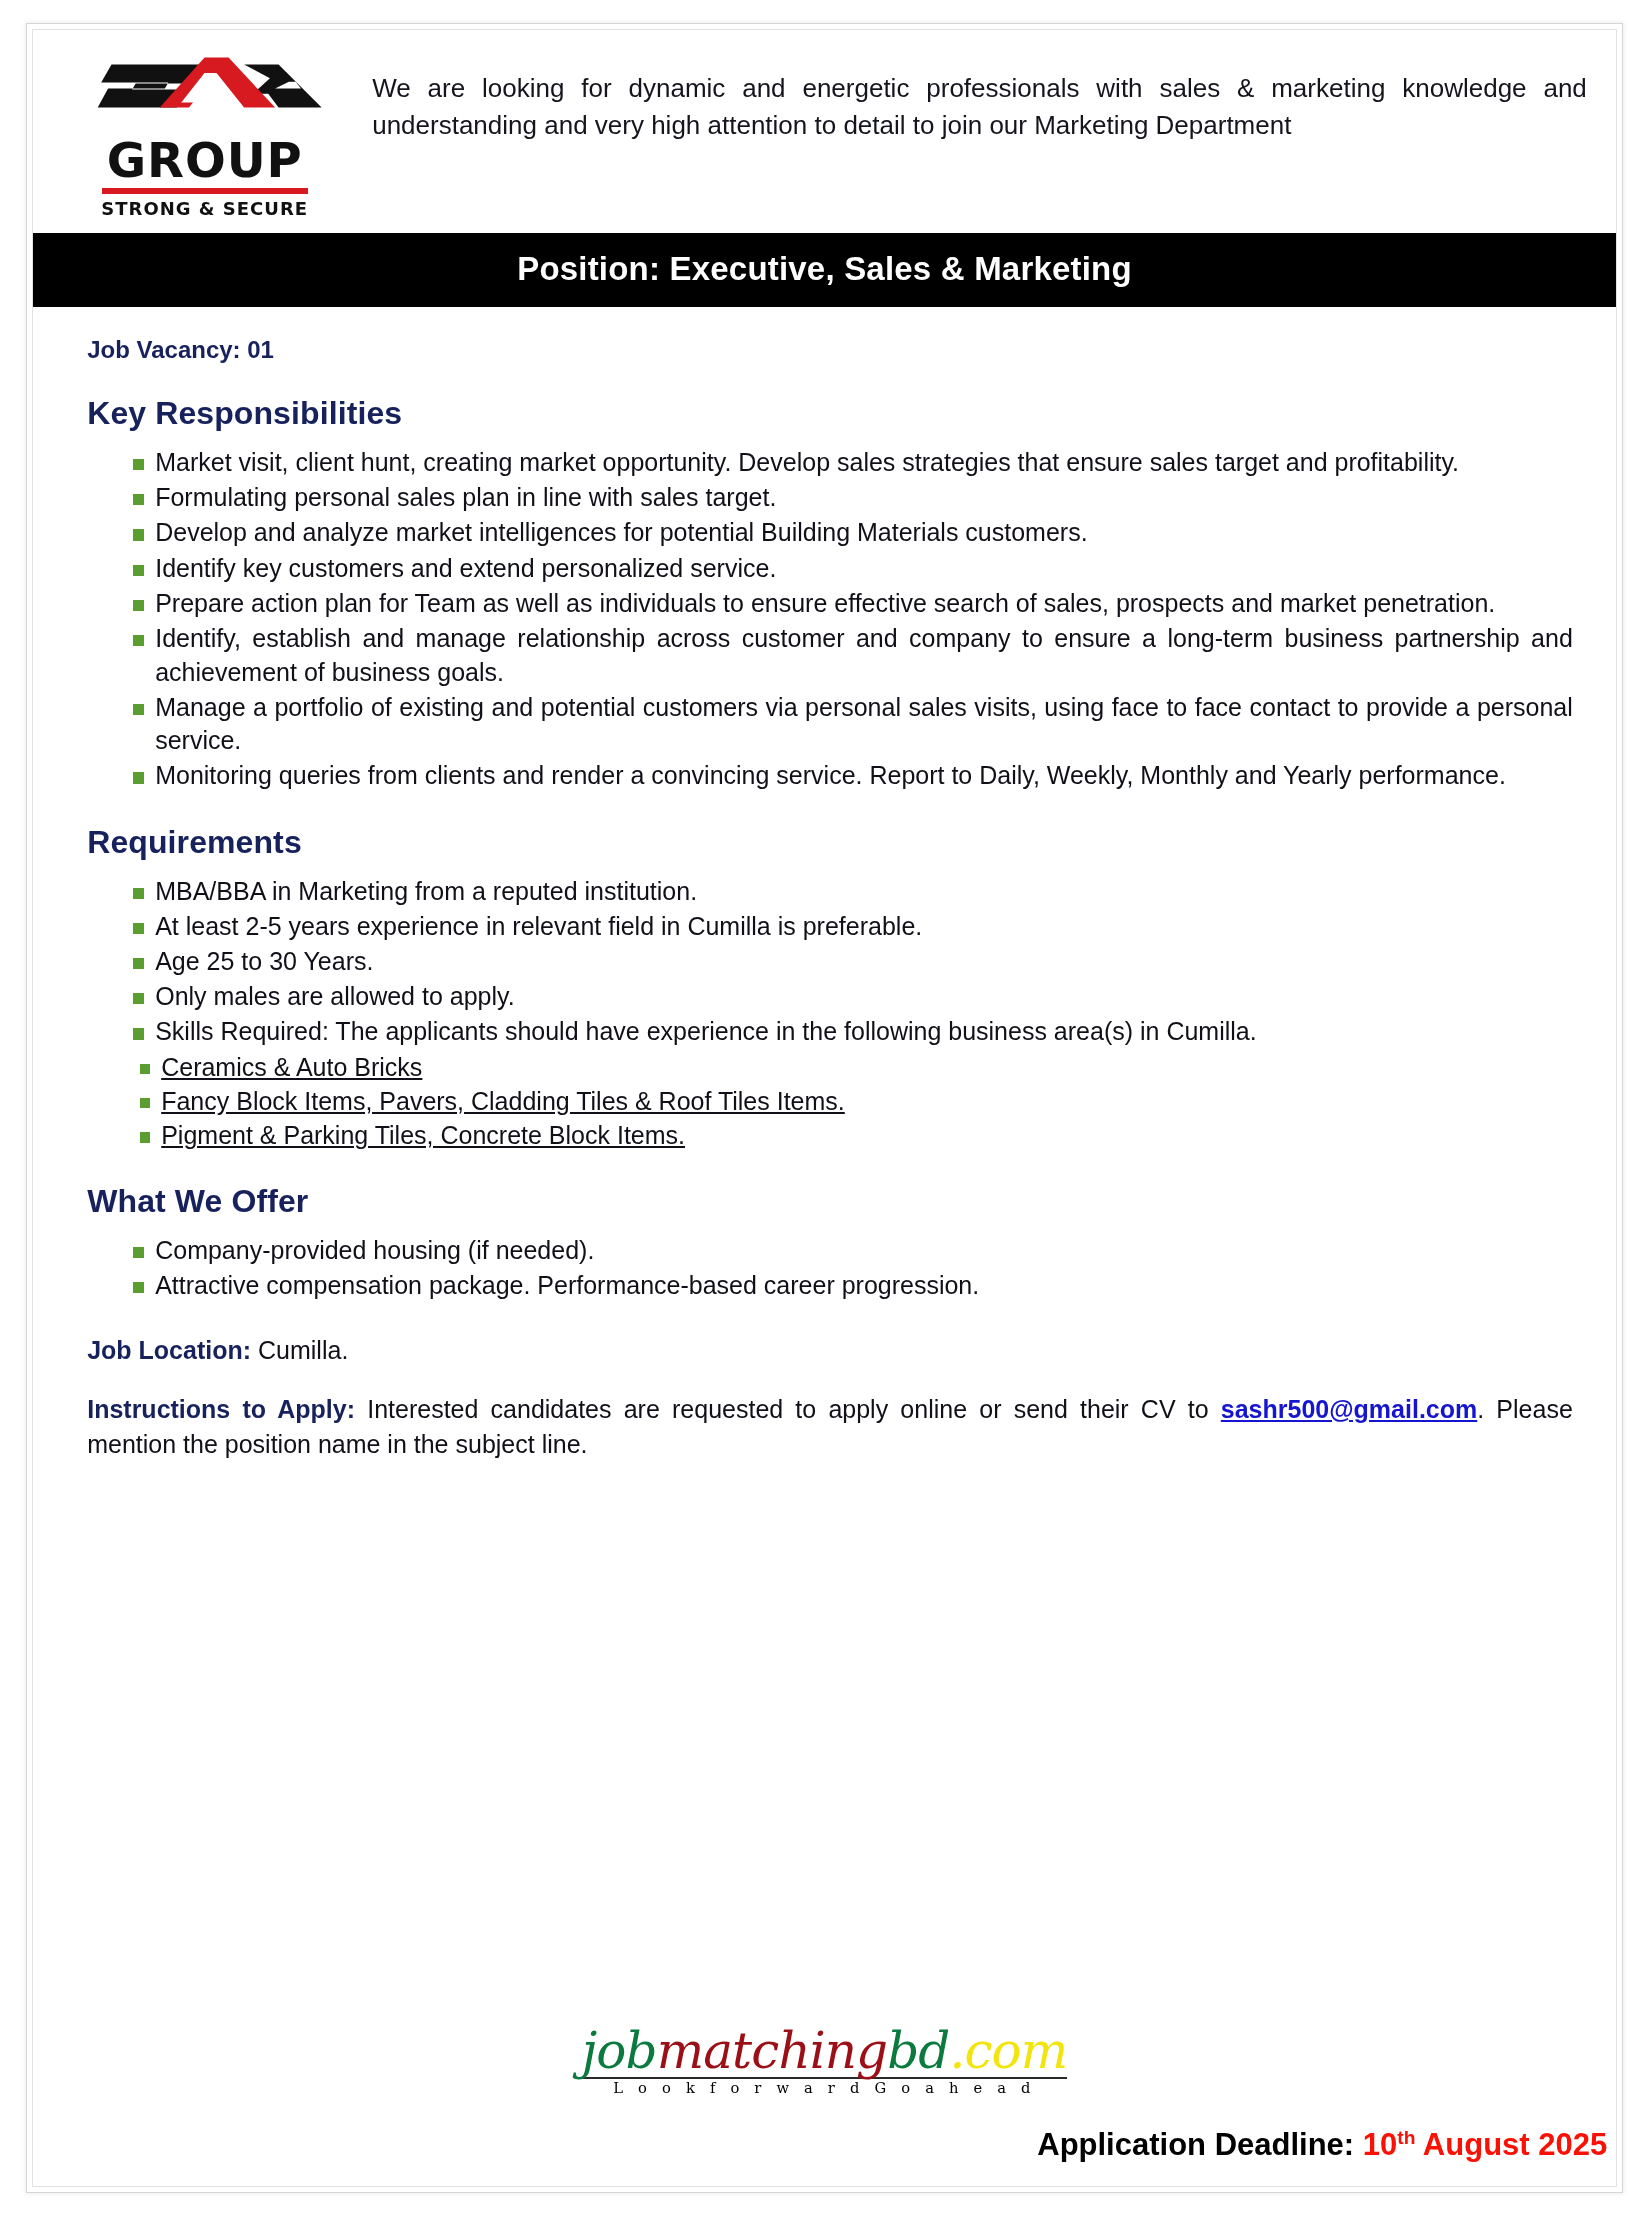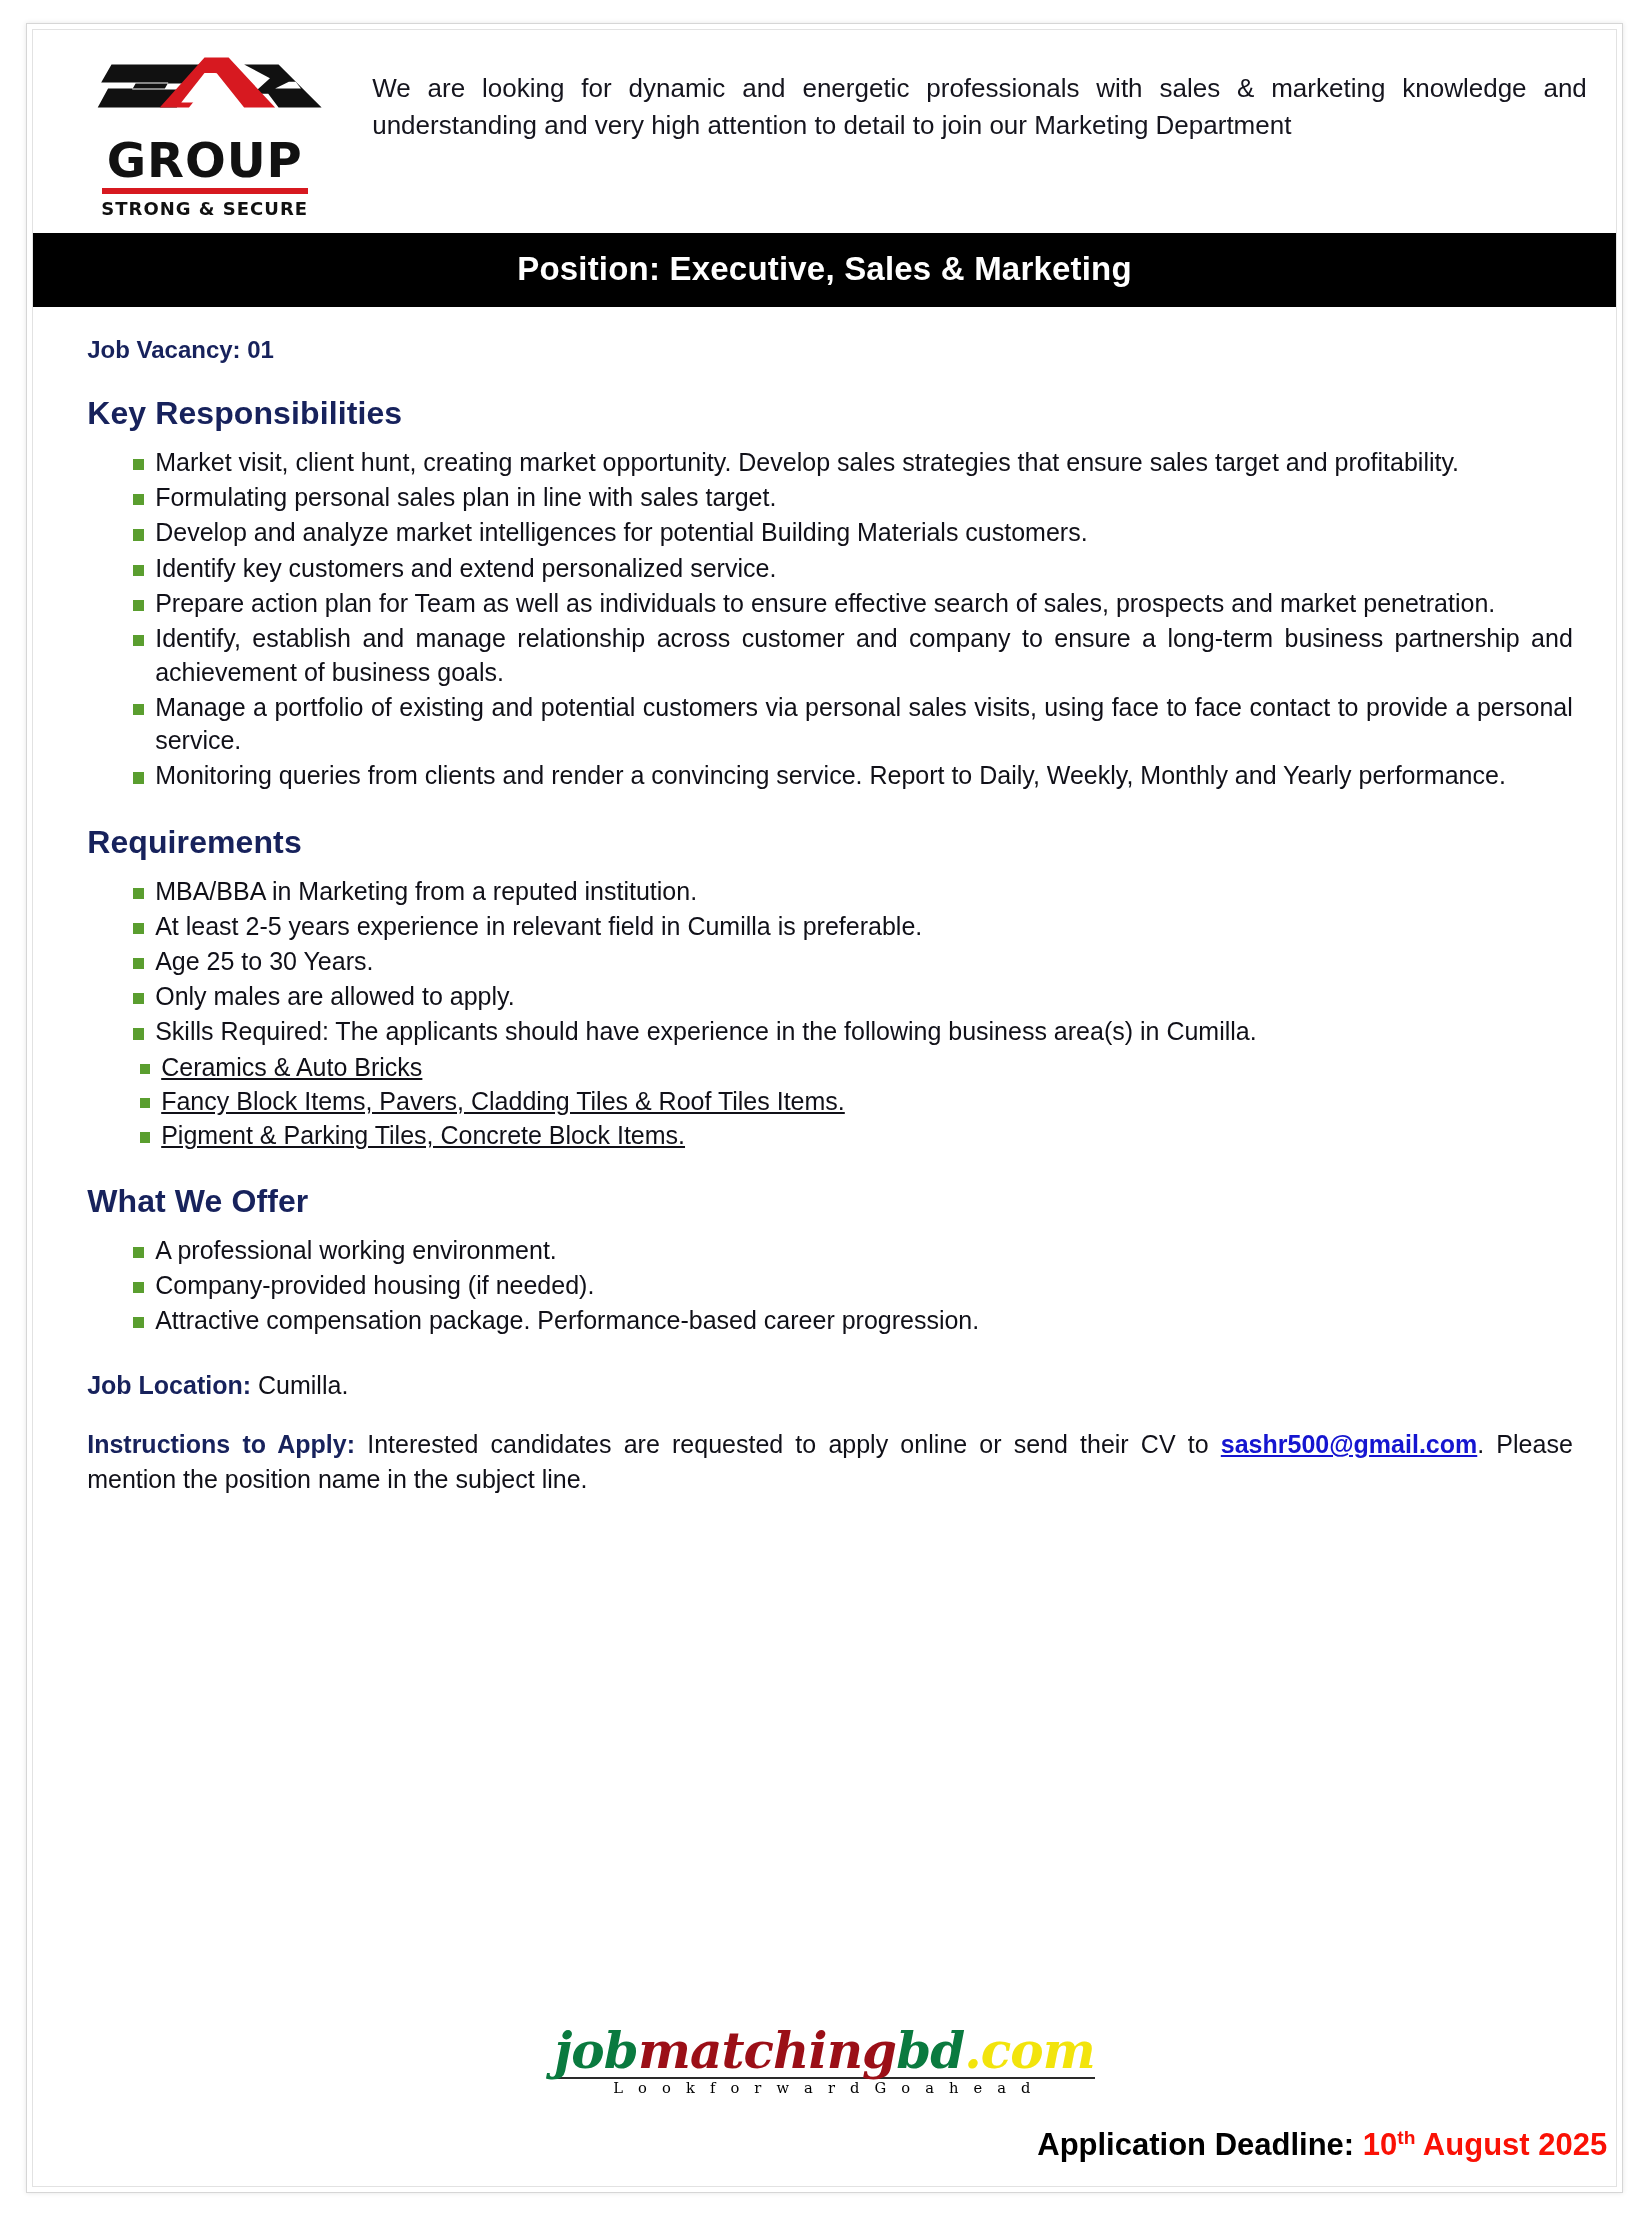--- a/index.html
+++ b/index.html
@@ -193,21 +193,21 @@
     padding: 26px 8.6px 22.5px 8.6px;
     text-align: center;
   }
   .jm-logo {
     display: inline-block;
     text-align: center;
     line-height: 1;
   }
   .jm-word {
     font-family: "DejaVu Serif", serif;
-    font-weight: bold;
+    font-weight: normal;
     font-style: italic;
     font-size: 50px;
     letter-spacing: -0.9px;
   }
   .jm-green { color: #0a7a3f; }
   .jm-red { color: #9b0f17; }
   .jm-yellow { color: #f2e40c; }
   .jm-rule {
     height: 2.6px;
     background: #2a2a2a;
@@ -292,21 +292,20 @@
         <ul class="subbullets">
           <li>Ceramics &amp; Auto Bricks</li>
           <li>Fancy Block Items, Pavers, Cladding Tiles &amp; Roof Tiles Items.</li>
           <li>Pigment &amp; Parking Tiles, Concrete Block Items.</li>
         </ul>
 
         <div class="block-space-lg"></div>
 
         <div class="sec-head gap-after-head">What We Offer</div>
         <ul class="bullets">
-          <li class="nojustify">A professional working environment.</li>
           <li class="nojustify">Company-provided housing (if needed).</li>
           <li class="nojustify">Attractive compensation package. Performance-based career progression.</li>
         </ul>
 
         <div class="block-space-lg"></div>
 
         <p class="kv-line">
           <b>Job Location:</b>
           <span>Cumilla.</span>
         </p>

